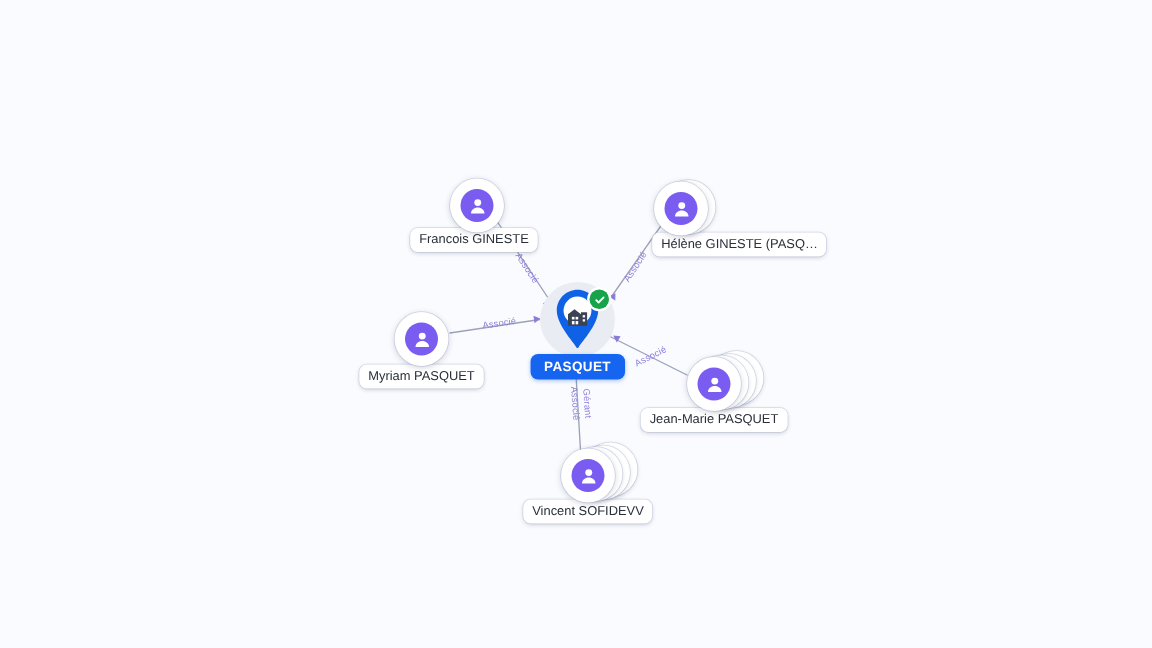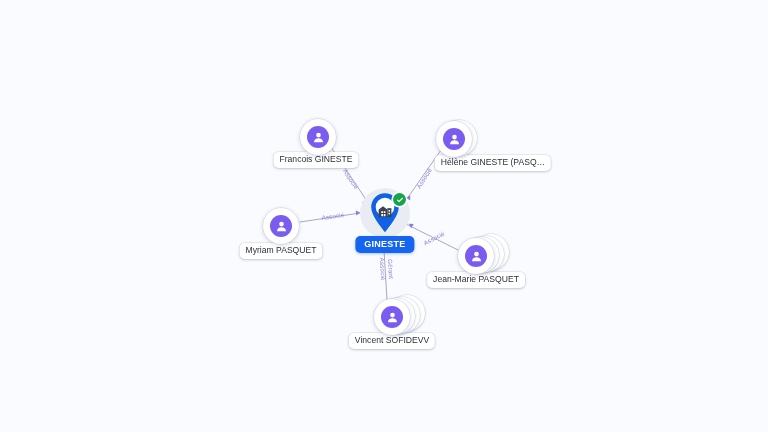--- a/index.html
+++ b/index.html
@@ -214,16 +214,16 @@
             <rect x="10.1" y="16.3" width="2.6" height="3.3" fill="#ffffff"></rect>
             <rect x="17.2" y="10.4" width="2.4" height="2.3" fill="#ffffff"></rect>
             <rect x="17.2" y="14.5" width="2.4" height="2.3" fill="#ffffff"></rect>
           </svg></div>
         <div class="badge" style="background: rgb(22, 163, 74);">
           <svg width="8" height="8" viewBox="0 0 12 12">
             <path d="M2.2 6.2 L4.6 8.5 L9.6 3.4" stroke="#ffffff" stroke-width="1.8" fill="none" stroke-linecap="round" stroke-linejoin="round"></path>
           </svg>
         </div>
       </div>
-      <div class="company-label" style="left: 385px; top: 236px; background: rgb(21, 101, 240);">GINESTE</div>
+      <div class="company-label" style="left: 385px; top: 236px; background: rgb(21, 101, 240);">PASQUET</div>
     </div>
 
 </div>
 
 </body></html>

